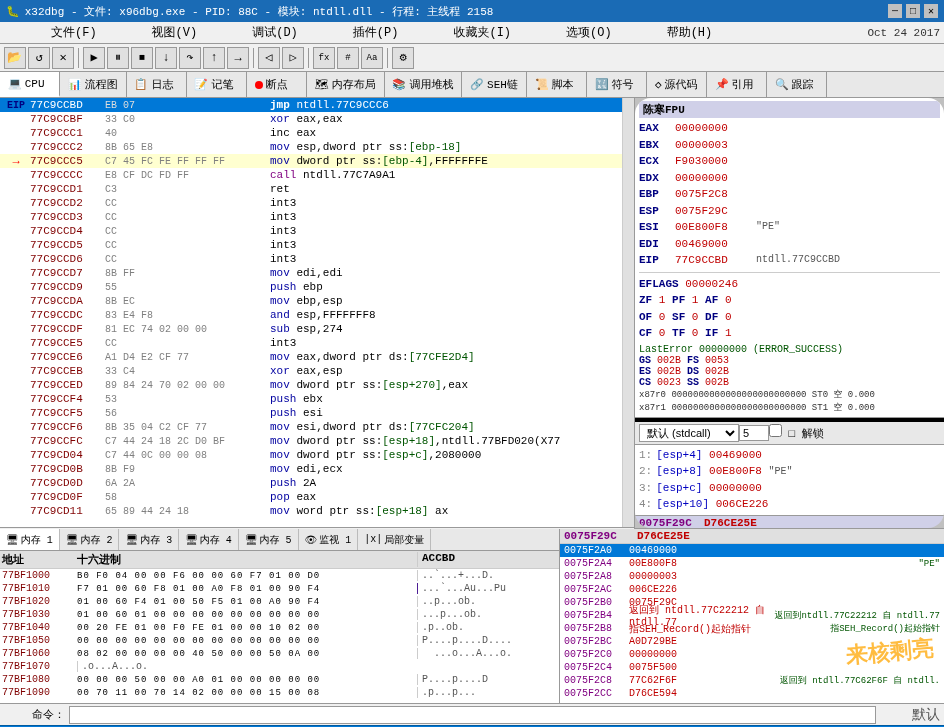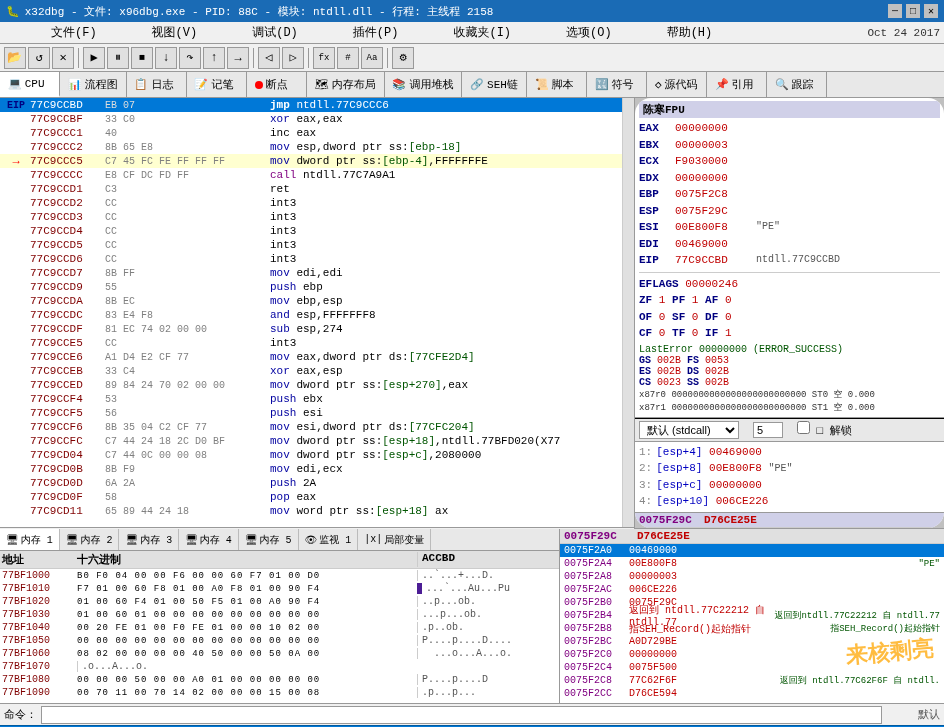--- a/index.html
+++ b/index.html
@@ -234,26 +234,26 @@
 
     .reg-divider { border: none; border-top: 1px solid #ccc; margin: 3px 0; }
 
     .flags-row { font-size: 11px; font-family: 'Courier New', monospace; line-height: 1.5; }
     .flag-name { color: #000080; font-weight: bold; }
     .flag-val { color: #c00000; }
 
     
     #stdcall-bar {
       background: #e8e8e8;
-      border-top: 1px solid #000000;
+      border-top: 4px solid #000000;
       border-bottom: 1px solid #999;
       display: flex;
       align-items: center;
       padding: 2px 4px;
-      gap: 14px;
+      gap: 0;
       font-size: 11px;
     }
     #stdcall-select {
       font-size: 11px;
       background: #fff;
       border: 1px solid #999;
       padding: 1px 3px;
       width: 100px;
     }
     #stdcall-num {
@@ -782,21 +782,21 @@
         <div id="mem-rows-container">
 
         <div class="mem-row" style="display: flex; font-size: 10px; font-family: &quot;Courier New&quot;, monospace; padding: 0px 2px; height: 13px; align-items: center;">
               <span class="mem-addr" style="width:75px; color:#800000;">77BF1000</span>
               <span class="mem-hex" style="flex:1; font-size:9px; color:#000;">B0 F0 04 00 00 F6 00 00 60 F7 01 00 D0</span>
               <span class="mem-ascii" style="width:140px; border-left:1px solid #ccc; padding-left:4px; color:#555;">..`...+...D.</span>
             </div>
             <div class="mem-row" style="display: flex; font-size: 10px; font-family: &quot;Courier New&quot;, monospace; padding: 0px 2px; height: 13px; align-items: center;">
               <span class="mem-addr" style="width:75px; color:#800000;">77BF1010</span>
               <span class="mem-hex" style="flex:1; font-size:9px; color:#000;">F7 01 00 60 F8 01 00 A0 F8 01 00 90 F4</span>
-              <span class="mem-ascii" style="width:140px; border-left:5px solid #4c1d95; padding-left:4px; color:#555;">...`...Au...Pu</span>
+              <span class="mem-ascii" style="width:140px; border-left:1px solid #4c1d95; padding-left:4px; color:#555;">...`...Au...Pu</span>
             </div>
             <div class="mem-row" style="display: flex; font-size: 10px; font-family: &quot;Courier New&quot;, monospace; padding: 0px 2px; height: 13px; align-items: center;">
               <span class="mem-addr" style="width:75px; color:#800000;">77BF1020</span>
               <span class="mem-hex" style="flex:1; font-size:9px; color:#000;">01 00 60 F4 01 00 50 F5 01 00 A0 90 F4</span>
               <span class="mem-ascii" style="width:140px; border-left:1px solid #ccc; padding-left:4px; color:#555;">..p...ob.</span>
             </div>
             <div class="mem-row" style="display: flex; font-size: 10px; font-family: &quot;Courier New&quot;, monospace; padding: 0px 2px; height: 13px; align-items: center;">
               <span class="mem-addr" style="width:75px; color:#800000;">77BF1030</span>
               <span class="mem-hex" style="flex:1; font-size:9px; color:#000;">01 00 60 01 00 00 00 00 00 00 00 00 00</span>
               <span class="mem-ascii" style="width:140px; border-left:1px solid #ccc; padding-left:4px; color:#555;">...p...ob.</span>
@@ -892,23 +892,23 @@
         </div>
         <div style="display: flex; font-size: 10px; font-family: &quot;Courier New&quot;, monospace; padding: 0px 4px; height: 13px; align-items: center; background: rgb(255, 255, 255); color: rgb(0, 0, 0);">
           <span style="width:65px; color:#800080;">0075F2CC</span>
           <span style="color:#c00000; font-size:10px; flex:1;">D76CE594</span>
         </div>
       </div>
   </div>
 </div>
 
 <div id="cmd-bar" style="background:#f0f0f0; display:flex; align-items:center; height:22px; border-top:1px solid #999; padding:0 4px; gap:4px;">
-  <span id="cmd-label" style="font-size:11px;">命令：</span>
+  <span id="cmd-label" style="font-size:11px;margin-left:28px;">命令：</span>
   <input type="text" id="cmd-input" style="flex: 1 1 0%; font-size: 11px; font-family: &quot;Courier New&quot;, monospace; border: 1px solid rgb(153, 153, 153); background: rgb(255, 255, 255); padding: 1px 4px; height: 18px;">
-  <span id="cmd-default" style="font-size:11px; color:#555;margin-left:32px;">默认</span>
+  <span id="cmd-default" style="font-size:14px; color:#555;margin-left:32px;">默认</span>
 </div>
 
 <div id="status-bar" style="background:#0078d7; color:#fff; height:22px; display:flex; align-items:center; padding:0 6px; gap:10px; font-size:11px;">
   
   
   
 </div>
 
 <div id="watermark" style="position:absolute; bottom:60px; right:10px; font-size:22px; color:rgba(255,165,0,0.75); font-weight:bold; pointer-events:none; font-family:Arial,sans-serif; transform:rotate(-5deg); z-index:100;">来核剩亮</div>
 

